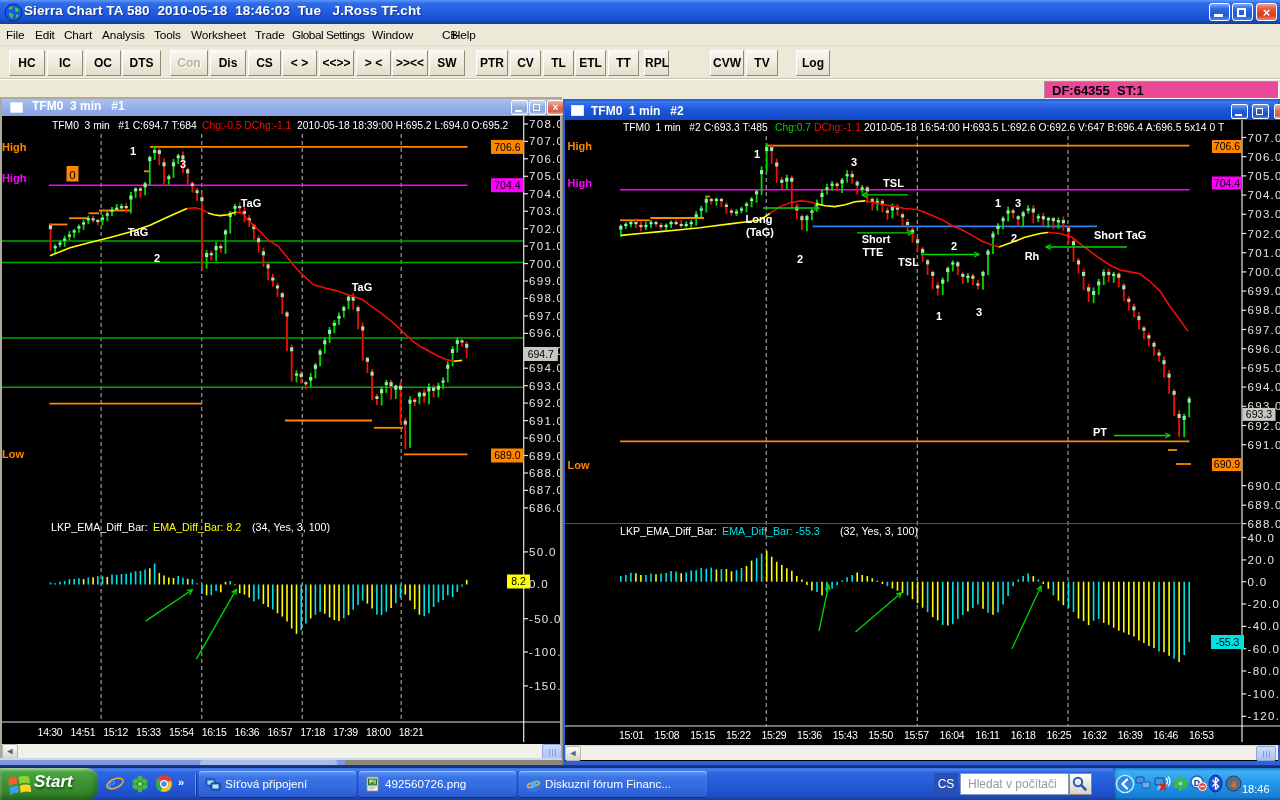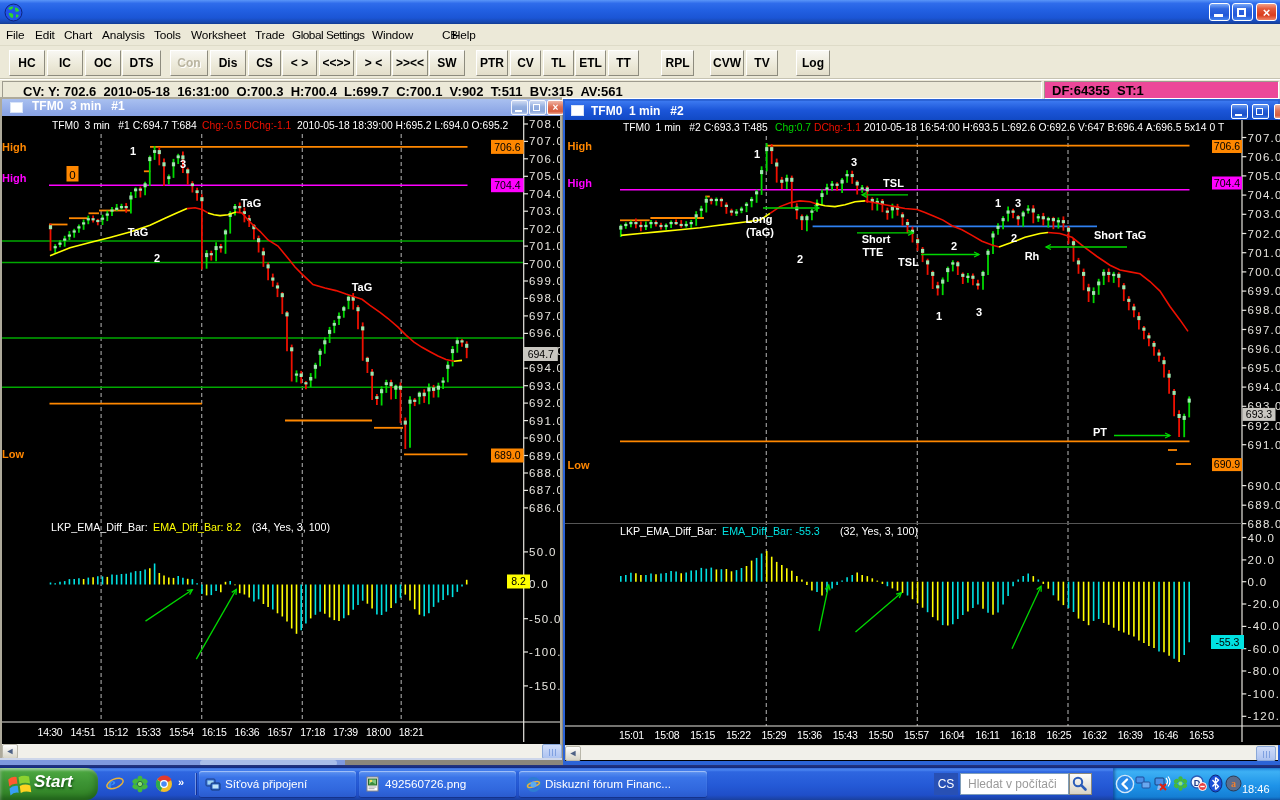--- a/index.html
+++ b/index.html
@@ -80,20 +80,21 @@
 <body>
 <div id="root">
 <div id="titlebar" class="abs"></div>
 <svg class="abs" style="left:4px;top:3px" width="19" height="19" viewBox="0 0 18 18">
 <circle cx="9" cy="9" r="8" fill="#2053ea" stroke="#0a1a6a" stroke-width="0.8"></circle>
 <path d="M4 5 Q6 2.5 9 3.5 Q8 6 6.5 6.5 Q4.5 6.5 4 5Z" fill="#2ed32e"></path>
 <path d="M10.5 4 Q13.5 4.5 14.5 7 Q13 9 11 8 Q10 6 10.5 4Z" fill="#2ed32e"></path>
 <path d="M4.5 9.5 Q7 9 8.5 10.5 Q9.5 12.5 8 14.5 Q5 13.5 4.5 9.5Z" fill="#2ed32e"></path>
 <path d="M11.5 11 Q13.5 10.5 14 12 Q13 13.8 11.5 14 Q11 12.5 11.5 11Z" fill="#2ed32e"></path>
     </svg>
+<div id="titletext" class="abs">Sierra Chart TA 580&nbsp;&nbsp;2010-05-18&nbsp;&nbsp;18:46:03&nbsp;&nbsp;Tue&nbsp;&nbsp;&nbsp;J.Ross TF.cht</div>
 <div class="wbtn b abs" style="left:1209px">
       <div style="position:absolute;left:4px;bottom:3px;width:9px;height:3px;background:#fff"></div>
     </div>
 <div class="wbtn b abs" style="left:1232px">
       <div style="position:absolute;left:4px;top:3.5px;width:9px;height:9px;border:2px solid #fff"></div>
     </div>
 <div class="wbtn r abs" style="left:1256px;font-size:13px;line-height:17px">×</div>
 <div id="menubar" class="abs">
       <div class="mi" style="left:6px">File</div>
       <div class="mi" style="left:35px">Edit</div>
@@ -118,29 +119,26 @@
       <div class="tb" style="left:282px;width:35px">&lt; &gt;</div>
       <div class="tb" style="left:319px;width:35px">&lt;&lt;&gt;&gt;</div>
       <div class="tb" style="left:356px;width:35px">&gt; &lt;</div>
       <div class="tb" style="left:392px;width:36px">&gt;&gt;&lt;&lt;</div>
       <div class="tb" style="left:429px;width:36px">SW</div>
       <div class="tb" style="left:476px;width:32px">PTR</div>
       <div class="tb" style="left:510px;width:31px">CV</div>
       <div class="tb" style="left:543px;width:31px">TL</div>
       <div class="tb" style="left:575px;width:31px">ETL</div>
       <div class="tb" style="left:608px;width:31px">TT</div>
-      <div class="tb" style="left:661px;width:33px">RPL</div>
+      <div class="tb" style="left:644px;width:25px">RPL</div>
       <div class="tb" style="left:710px;width:34px">CVW</div>
       <div class="tb" style="left:746px;width:32px">TV</div>
       <div class="tb" style="left:796px;width:34px">Log</div>
     </div>
 <div id="statusbar" class="abs">
-  <div id="stpanel1" class="abs">
-        <div id="sttext" class="abs">CV: Y: 702.6&nbsp;&nbsp;2010-05-18&nbsp;&nbsp;16:31:00&nbsp;&nbsp;O:700.3&nbsp;&nbsp;H:700.4&nbsp;&nbsp;L:699.7&nbsp;&nbsp;C:700.1&nbsp;&nbsp;V:902&nbsp;&nbsp;T:511&nbsp;&nbsp;BV:315&nbsp;&nbsp;AV:561</div>
-      </div>
   <div id="stgreen" class="abs">
         <div id="dftext" class="abs">DF:64355&nbsp;&nbsp;ST:1</div>
       </div>
 </div>
 <div id="mdi" class="abs"></div>
 
 <div class="cw" style="left:0;top:97px;width:562px;height:661px;border:2px solid #aeaa9b">
   <div class="cwtitle" style="height:26px;background:linear-gradient(180deg,#a9c0f0 0%,#8BA5E5 55%,#7e9ade 100%)">
     <div class="cwicon" style="left:8px;top:3px"></div>
     <span style="position:absolute;left:30px;top:0px;height:16px;overflow:hidden">TFM0&nbsp;&nbsp;3&nbsp;min&nbsp;&nbsp;&nbsp;#1</span>

